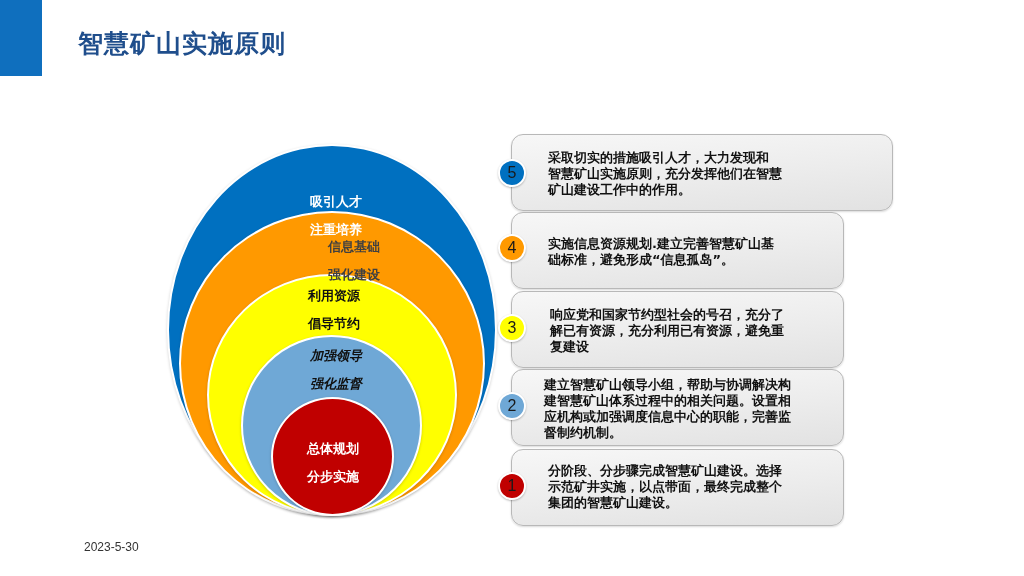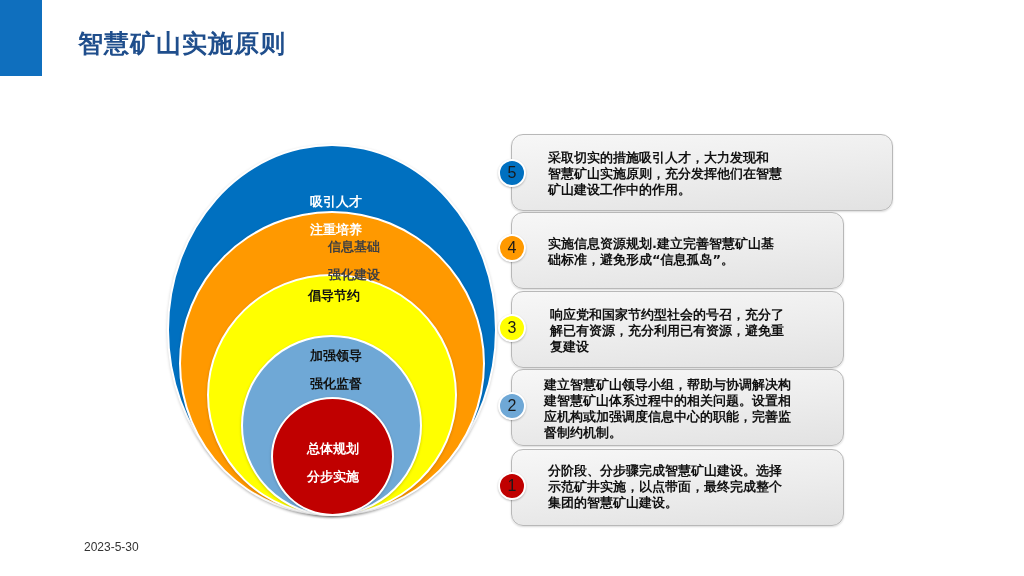--- a/index.html
+++ b/index.html
@@ -28,23 +28,24 @@
 
   <div class="ring-label" style="left:266px; top:155px; color:#ffffff;margin-top:33px;">
     <div>吸引人才</div>
     <div>注重培养</div>
   </div>
   <div class="ring-label" style="left:284px; top:217px; color:#404040;margin-top:16px;">
     <div>信息基础</div>
     <div>强化建设</div>
   </div>
   <div class="ring-label" style="left:264px; top:282px; color:#111;">
+    <div>利用资源</div>
     <div>倡导节约</div>
   </div>
-  <div class="ring-label" style="left:266px; top:342px; color:#111;">
+  <div class="ring-label" style="left:266px; top:342px; color:#111;font-style:italic;">
     <div>加强领导</div>
     <div>强化监督</div>
   </div>
   <div class="ring-label" style="left:263px; top:435px; color:#ffffff;">
     <div>总体规划</div>
     <div>分步实施</div>
   </div>
 </div>
 
 <div>

